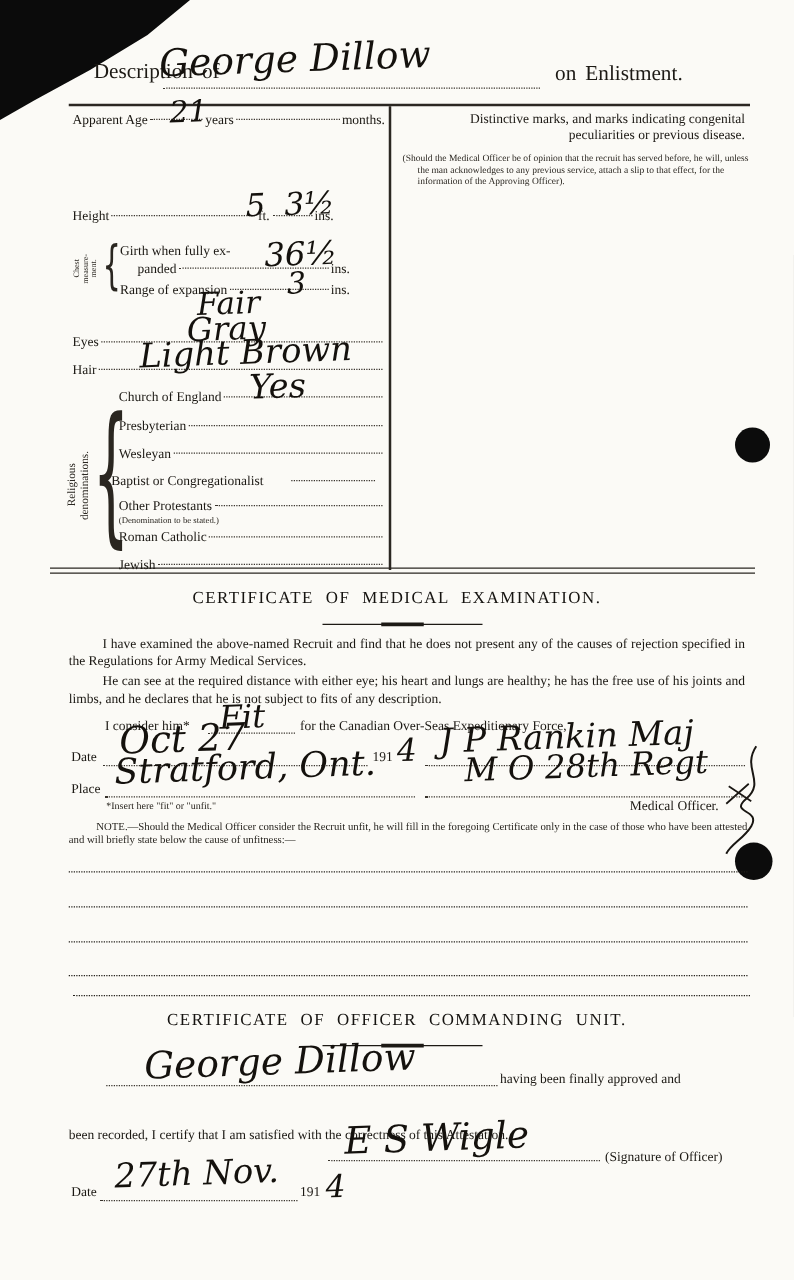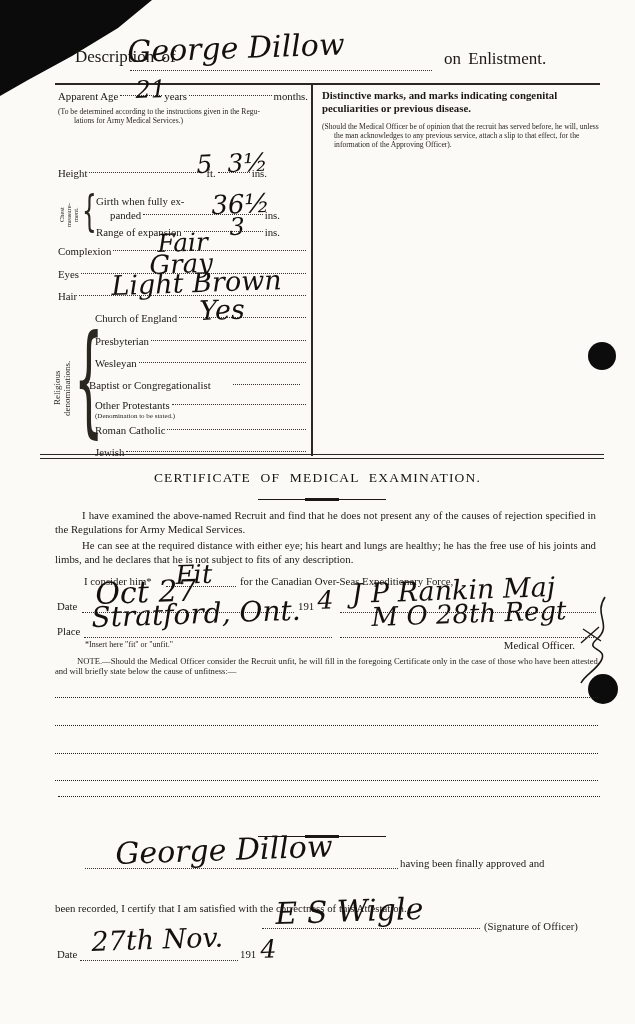--- a/index.html
+++ b/index.html
@@ -56,24 +56,20 @@
   <div class="abs" style="left:40px;top:454px;width:564px;height:3px;border-top:1.2px solid #2b2722;border-bottom:1.2px solid #2b2722;"></div>
 
   <div class="abs flexrow print" style="left:58px;top:90px;width:250px;">
     <span>Apparent Age</span>
     <span class="dotsfix" style="width:42px;"></span>
     <span>years</span>
     <span class="dots"></span>
     <span>months.</span>
   </div>
   <div class="abs hw" style="left:136px;top:76px;font-size:24px;">21</div>
-  <div class="abs small" style="left:58px;top:107px;width:252px;">
-    <span>(To be determined according to the instructions given in the Regu-</span><br>
-    <span style="padding-left:16px;">lations for Army Medical Services.)</span>
-  </div>
 
   <div class="abs flexrow print" style="left:58px;top:167px;width:250px;">
     <span>Height</span>
     <span class="dotsfix" style="width:115px;"></span>
     <span>ft.</span>
     <span class="dotsfix" style="width:32px;"></span>
     <span>ins.</span>
   </div>
   <div class="abs hw" style="left:197px;top:150px;font-size:25px;">5</div>
   <div class="abs hw" style="left:228px;top:149px;font-size:25px;">3½</div>
@@ -91,24 +87,20 @@
     <span>ins.</span>
   </div>
   <div class="abs hw" style="left:212px;top:190px;font-size:26px;">36½</div>
   <div class="abs flexrow print" style="left:96px;top:226px;width:184px;">
     <span>Range of expansion</span>
     <span class="dots"></span>
     <span>ins.</span>
   </div>
   <div class="abs hw" style="left:230px;top:213px;font-size:24px;">3</div>
 
-  <div class="abs flexrow print" style="left:58px;top:245px;width:250px;">
-    <span>Complexion</span>
-      <span class="dots"></span>
-  </div>
   <div class="abs hw" style="left:158px;top:229px;font-size:25px;">Fair</div>
 
   <div class="abs flexrow print" style="left:58px;top:268px;width:250px;">
     <span>Eyes</span>
       <span class="dots"></span>
   </div>
   <div class="abs hw" style="left:150px;top:250px;font-size:26px;">Gray</div>
 
   <div class="abs flexrow print" style="left:58px;top:290px;width:250px;">
     <span>Hair</span>
@@ -147,21 +139,21 @@
   <div class="abs small" style="left:95px;top:412px;font-size:7px;">(Denomination to be stated.)</div>
   <div class="abs flexrow print" style="left:95px;top:424px;width:213px;">
     <span>Roman Catholic</span>
       <span class="dots"></span>
   </div>
   <div class="abs flexrow print" style="left:95px;top:446px;width:213px;">
     <span>Jewish</span>
       <span class="dots"></span>
   </div>
 
-  <div class="abs" style="left:322px;top:89px;width:274px;font-size:10.8px;font-weight:700;line-height:13px;">Distinctive marks, and marks indicating congenital peculiarities or previous disease.</div>
+  <div class="abs" style="left:322px;top:89px;width:274px;font-size:10.8px;font-weight:400;line-height:13px;text-align:right;">Distinctive marks, and marks indicating congenital peculiarities or previous disease.</div>
   <div class="abs small" style="left:322px;top:122px;width:270px;padding-left:12px;text-indent:-12px;">(Should the Medical Officer be of opinion that the recruit has served before, he will, unless the man acknowledges to any previous service, attach a slip to that effect, for the information of the Approving Officer).</div>
 
   <div class="abs title" style="left:0;top:470px;width:635px;">CERTIFICATE OF MEDICAL EXAMINATION.</div>
   <div class="abs orn" style="left:258px;top:499px;width:128px;">
       <span></span>
     </div>
 
   <div class="abs print just" style="left:55px;top:509px;width:541px;">I have examined the above-named Recruit and find that he does not present any of the causes of rejection specified in the Regulations for Army Medical Services.</div>
   <div class="abs print just" style="left:55px;top:539px;width:541px;">He can see at the required distance with either eye; his heart and lungs are healthy; he has the free use of his joints and limbs, and he declares that he is not subject to fits of any description.</div>
 
@@ -188,20 +180,21 @@
   <div class="abs" style="left:85px;top:640px;font-size:8px;color:#26221c;">*Insert here "fit" or "unfit."</div>
 
   <div class="abs note" style="left:55px;top:656px;width:545px;text-indent:22px;text-align:justify;">NOTE.—Should the Medical Officer consider the Recruit unfit, he will fill in the foregoing Certificate only in the case of those who have been attested, and will briefly state below the cause of unfitness:—</div>
 
   <div class="abs ruleline" style="left:55px;top:697px;width:543px;"></div>
   <div class="abs ruleline" style="left:55px;top:725px;width:543px;"></div>
   <div class="abs ruleline" style="left:55px;top:753px;width:543px;"></div>
   <div class="abs ruleline" style="left:55px;top:780px;width:543px;"></div>
   <div class="abs ruleline" style="left:58px;top:796px;width:542px;"></div>
 
+  <div class="abs title" style="left:0;top:808px;width:635px;">CERTIFICATE OF OFFICER COMMANDING UNIT.</div>
   <div class="abs orn" style="left:258px;top:836px;width:128px;">
       <span></span>
     </div>
 
   <div class="abs dotline" style="left:85px;top:868px;width:313px;"></div>
   <div class="abs hw" style="left:116px;top:836px;font-size:30px;">George Dillow</div>
   <div class="abs print" style="left:400px;top:857px;">having been finally approved and</div>
   <div class="abs print" style="left:55px;top:902px;width:545px;">been recorded, I certify that I am satisfied with the correctness of this Attestation.</div>
 
   <div class="abs dotline" style="left:262px;top:928px;width:218px;"></div>

